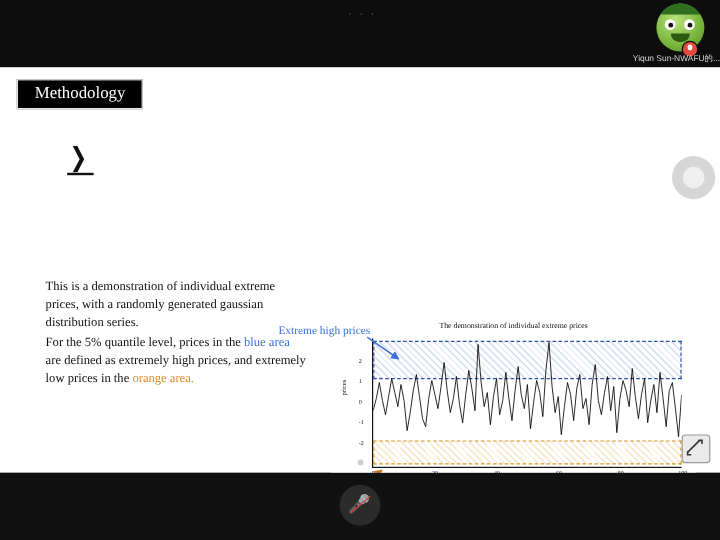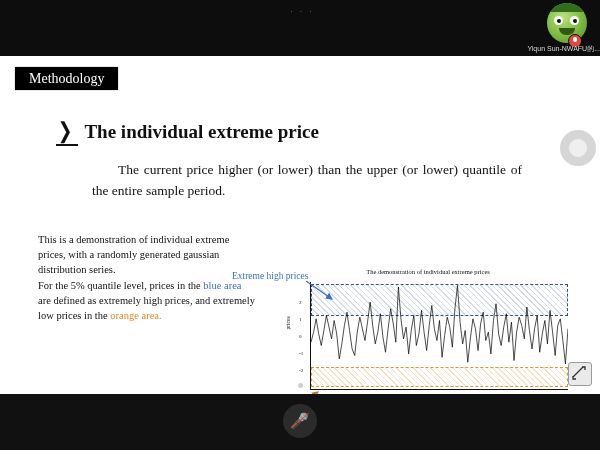--- a/index.html
+++ b/index.html
@@ -345,25 +345,23 @@
     </div>
     <div class="avatar-name">Yiqun Sun-NWAFU的...</div>
   </div>
 
   <div class="slide">
 
     <div class="section-tab">Methodology</div>
 
     <div class="slide-title-row">
       <span class="chev">❯</span>
-      <span class="slide-title">The individual extreme price</span>
     </div>
     <div class="title-underline"></div>
 
-    <div class="lead">The current price higher (or lower) than the upper (or lower) quantile of the entire sample period.</div>
 
     <div class="body-text">
       <span>This is a demonstration of individual extreme prices, with a randomly generated gaussian distribution series.</span><br>
       <span>For the 5% quantile level, prices in the </span><span class="blue">blue area</span><span> are defined as </span><b>extremely high prices</b><span>, and </span><b>extremely low prices</b><span> in the </span><span class="orange">orange area.</span>
     </div>
 
     <div class="chart-box">
       <div class="chart-title">The demonstration of individual extreme prices</div>
       <div class="plot">
         <div class="band high"></div>

